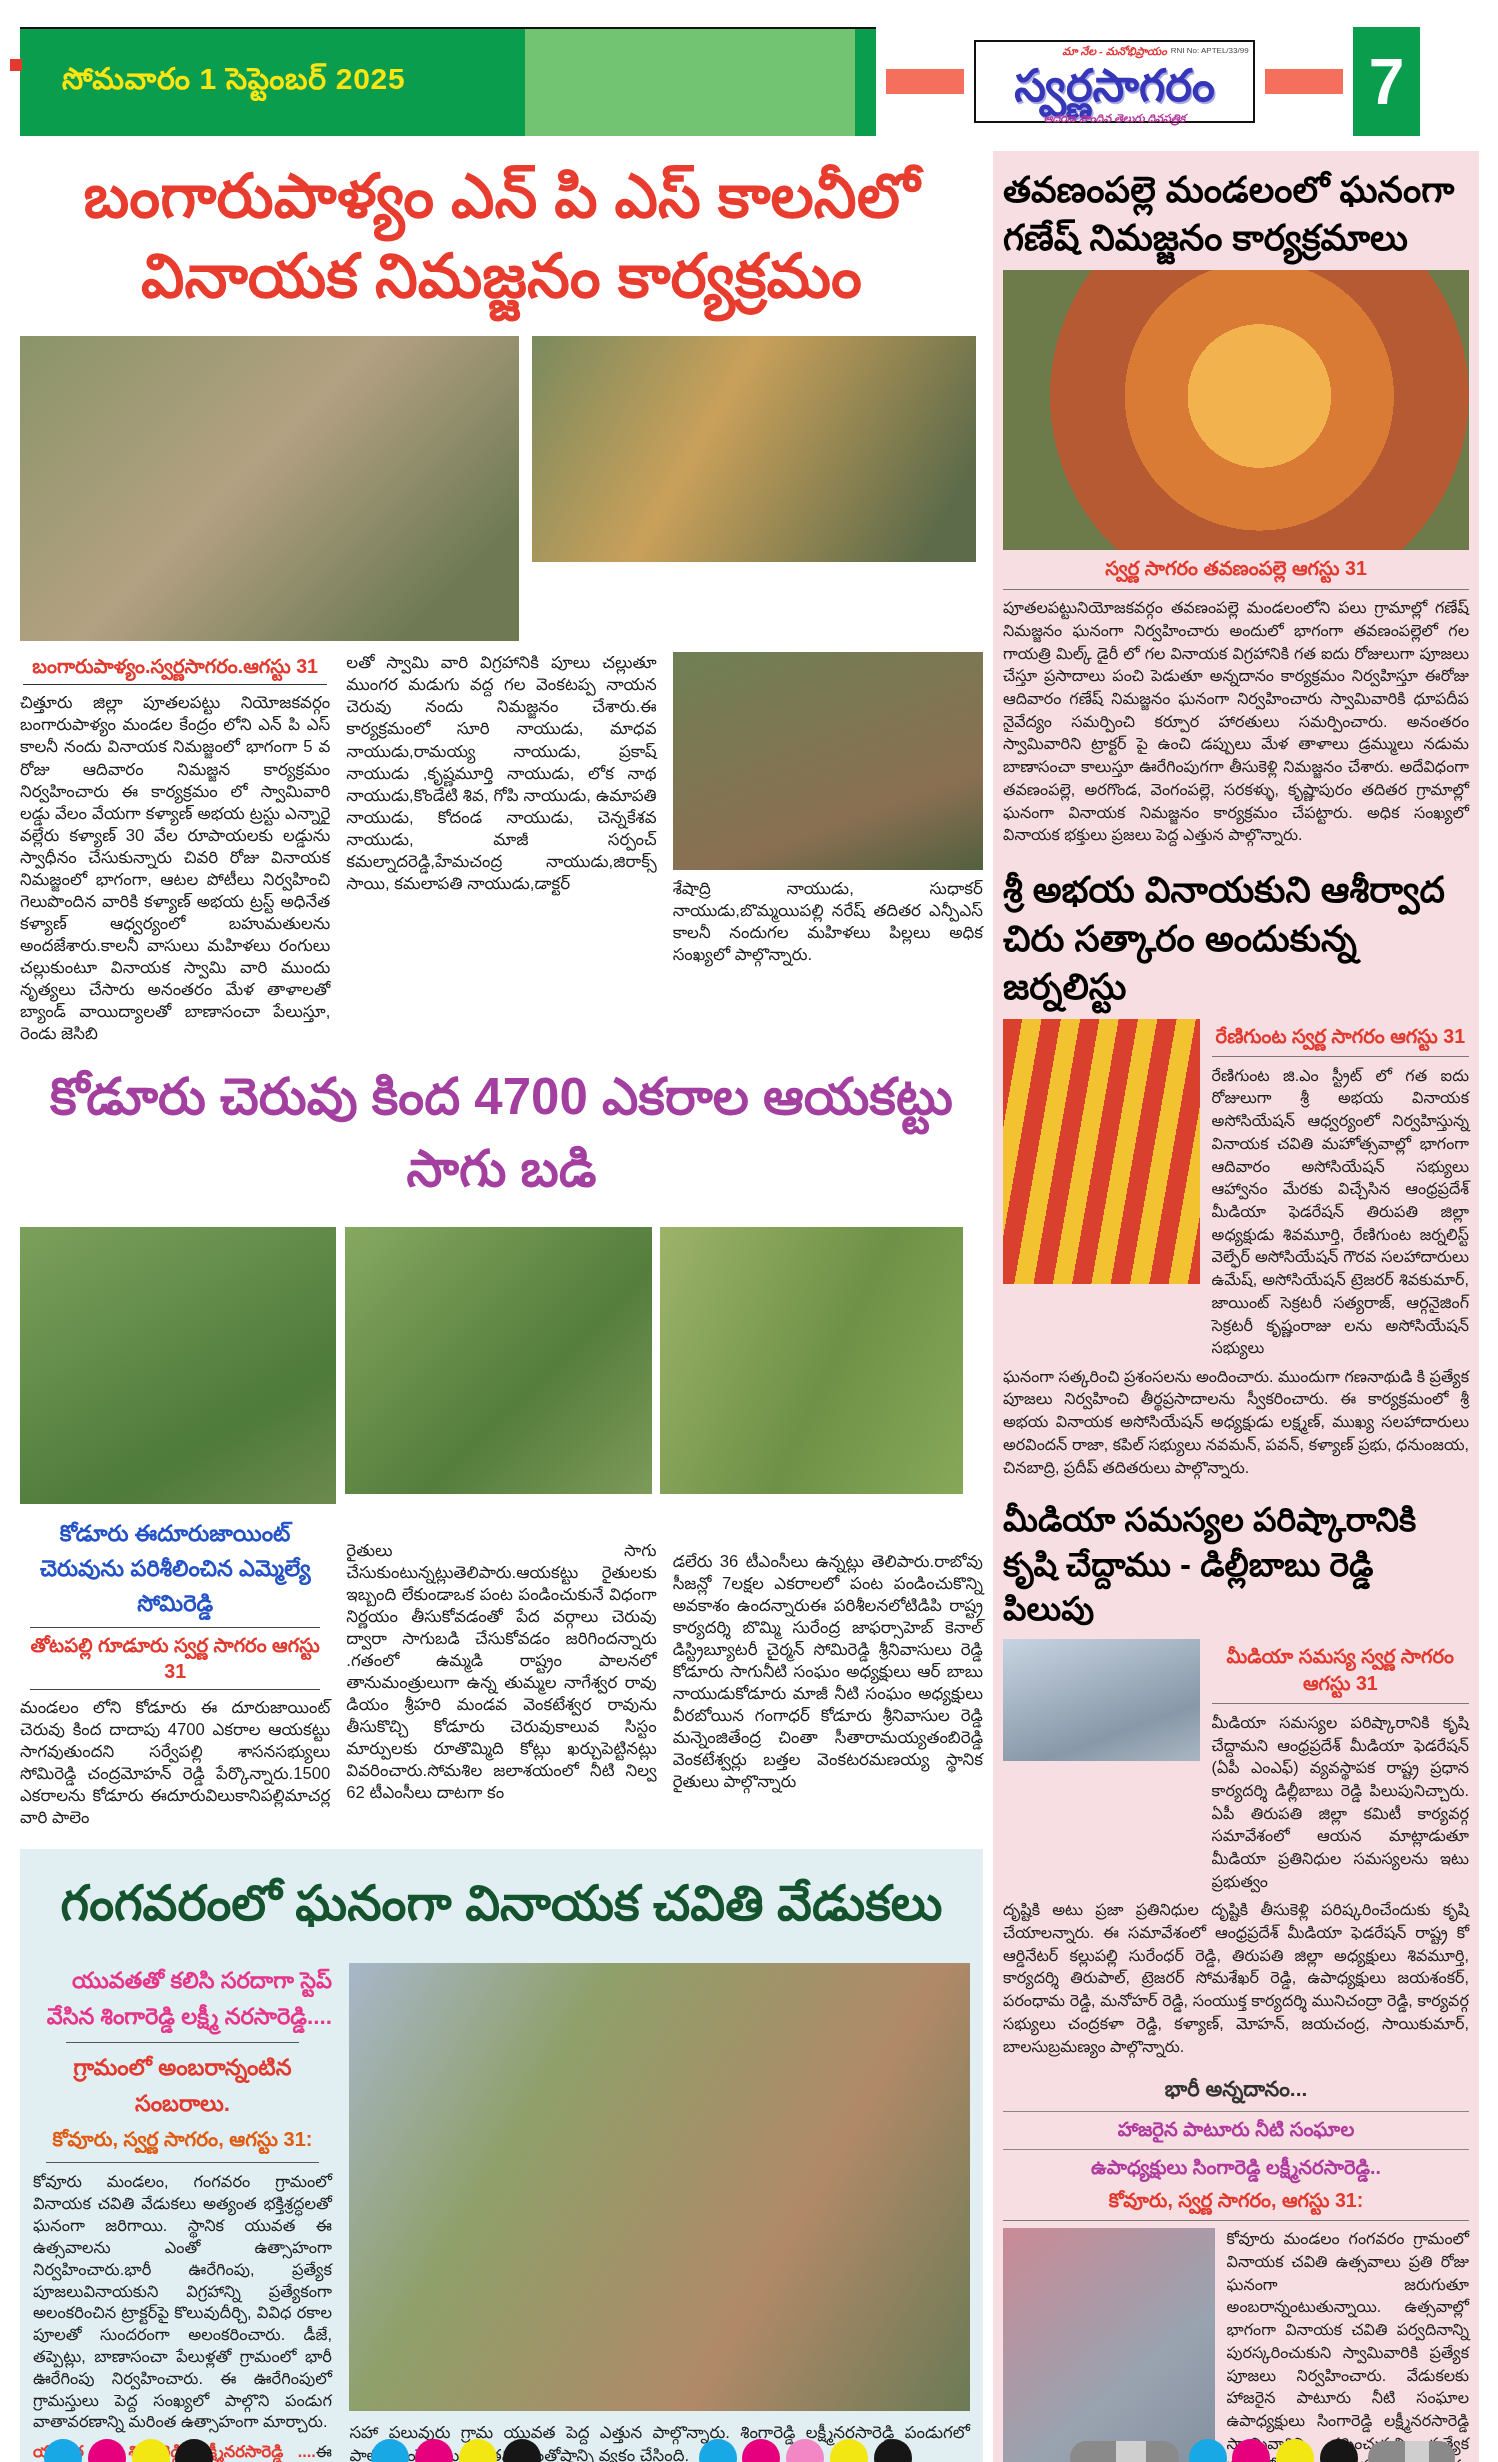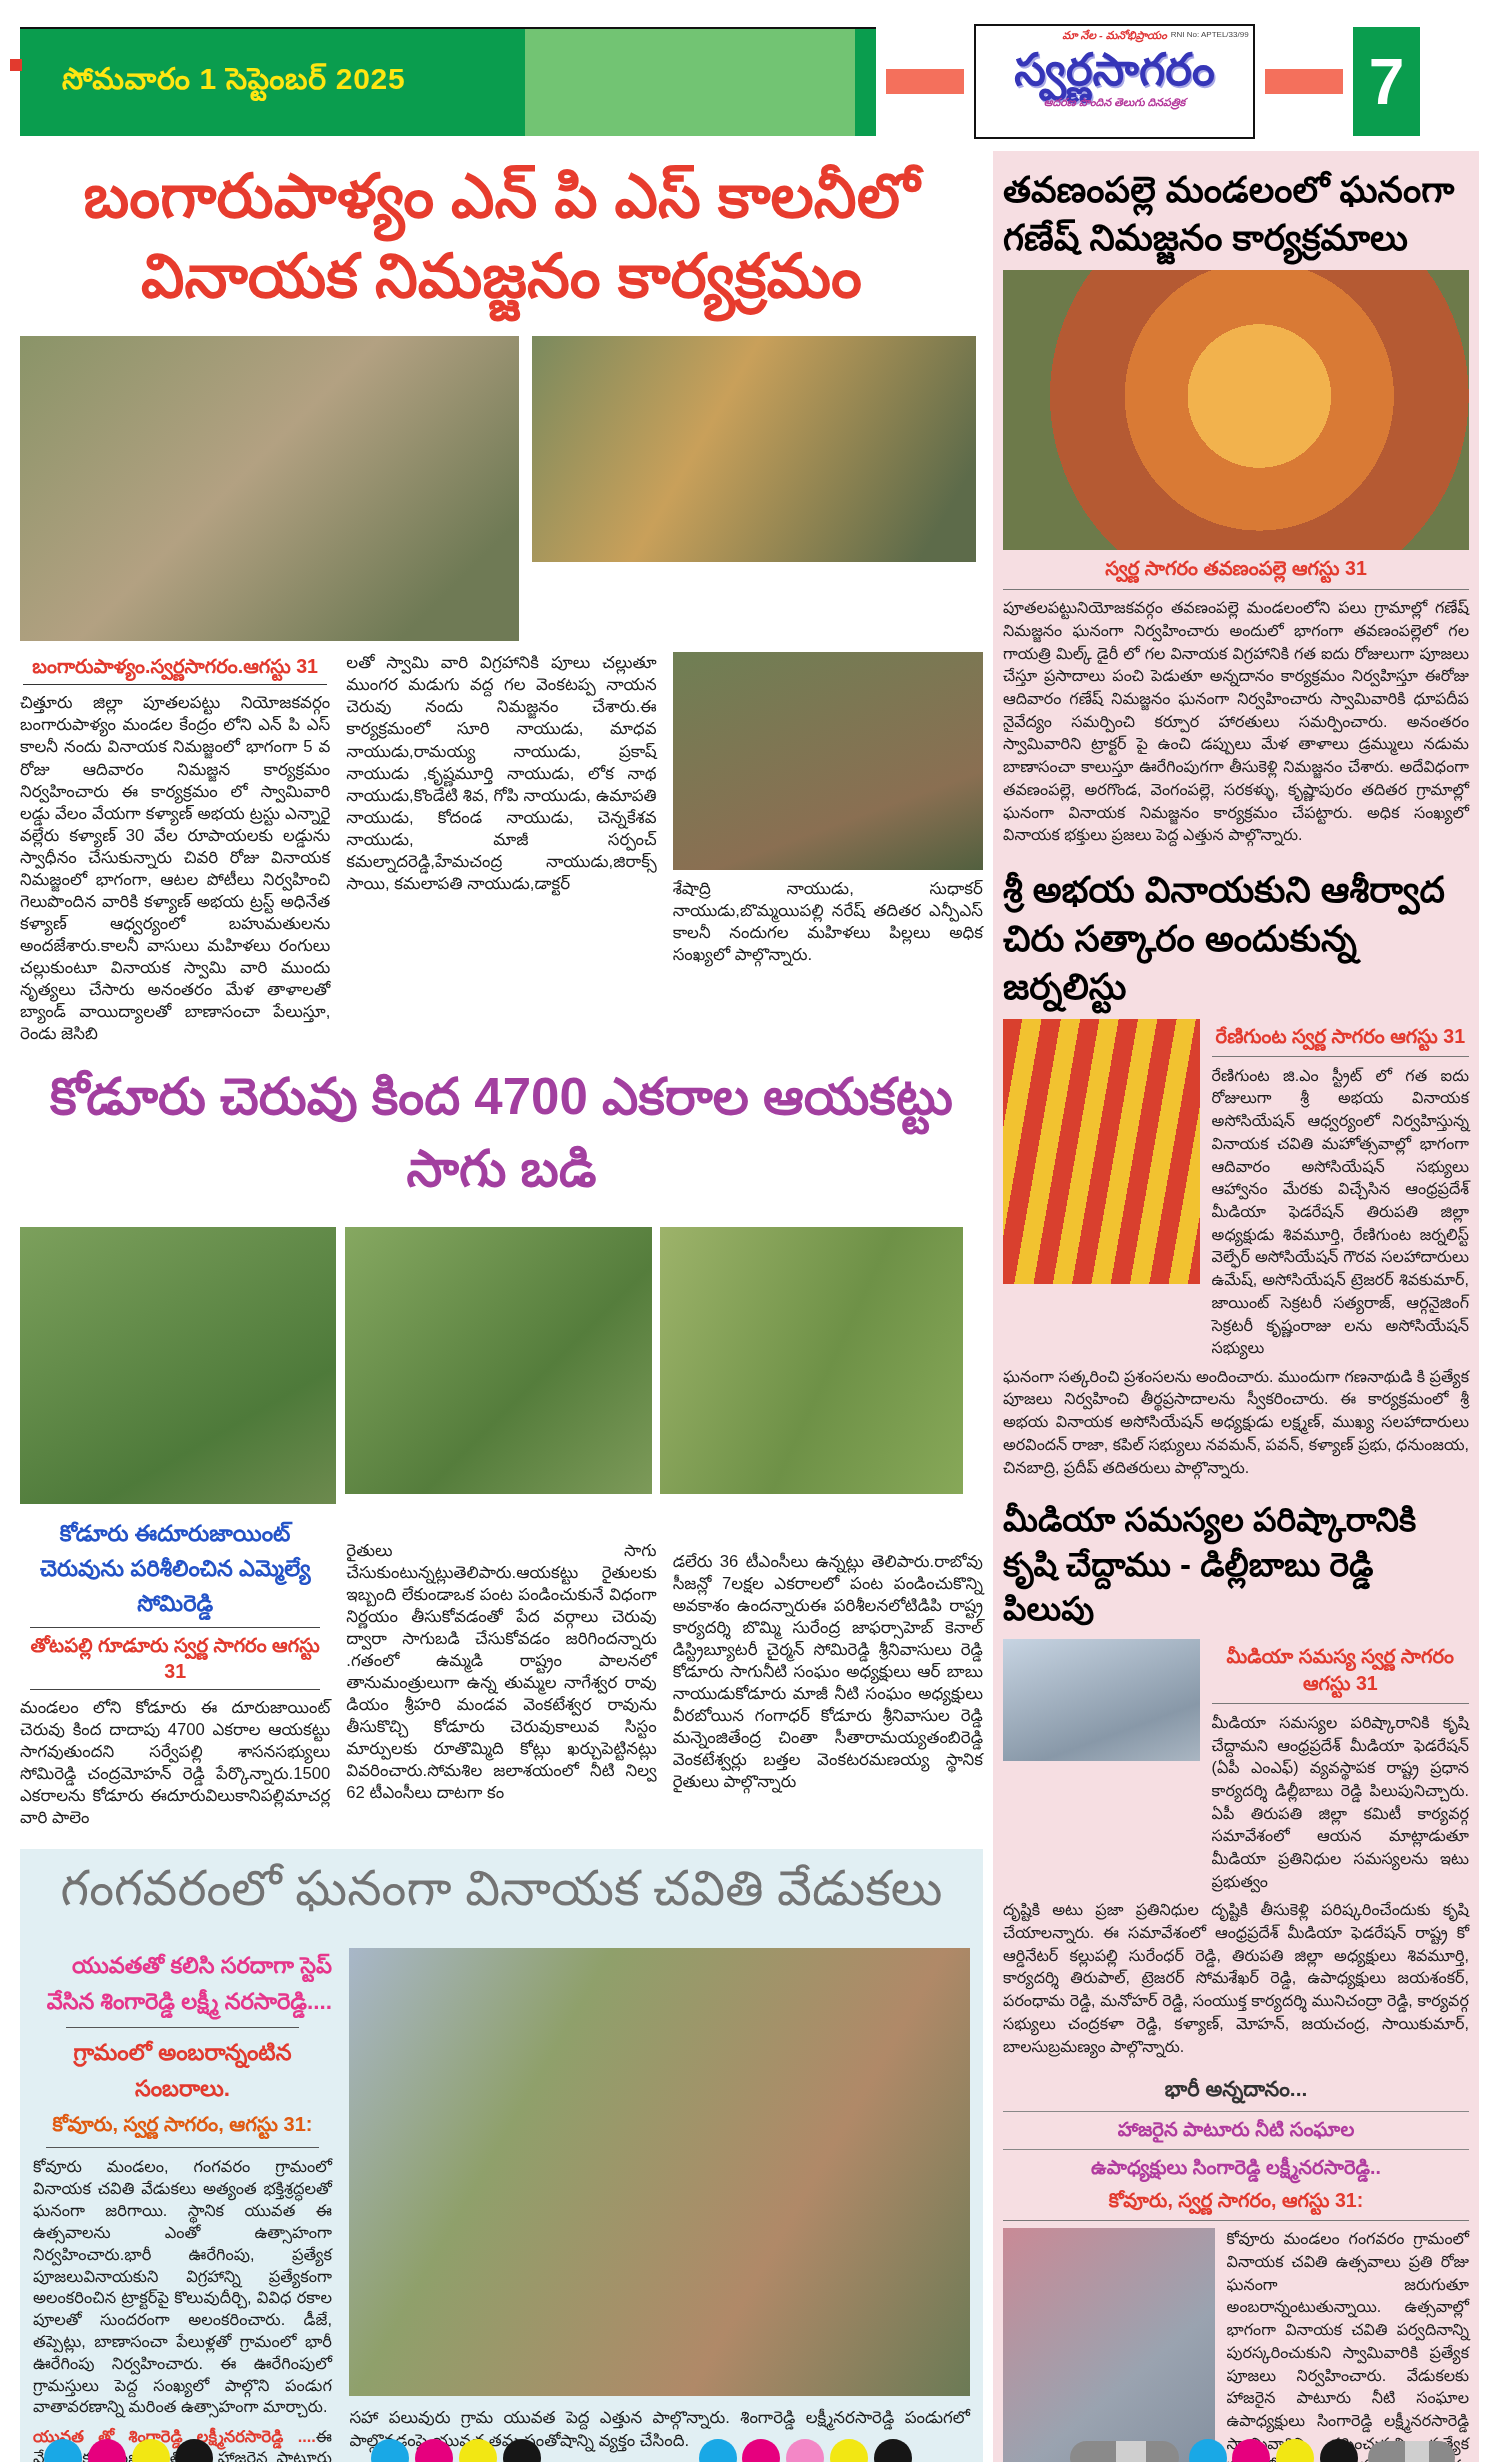--- a/index.html
+++ b/index.html
@@ -8,21 +8,21 @@
   .page{position:absolute;inset:0;padding:19px 20px 0 20px;box-sizing:border-box;overflow:hidden;}
   .corner-mark{position:absolute;left:10px;top:59px;width:11.6px;height:11.6px;background:#e23a2e;}
 
   
   .header{display:flex;align-items:center;height:125px;margin-bottom:7.3px;}
   .green-bar{flex:0 0 856px;height:107px;border-top:2.9px solid #111;
      background:linear-gradient(90deg,#0a9d4e 0 59%,#72c473 59% 97.5%,#0a9d4e 97.5%);
      display:flex;align-items:center;}
   .date-text{color:#ffe612;font-weight:bold;font-size:30px;padding-left:42px;letter-spacing:0.7px;}
   .red-dash{flex:0 0 78px;height:25px;background:#f4705c;margin:0 10px;}
-  .masthead{flex:0 0 281px;height:115px;background:#fff;border:2.9px solid #111;text-align:center;
+  .masthead{flex:0 0 281px;height:83px;background:#fff;border:2.9px solid #111;text-align:center;
      position:relative;box-sizing:border-box;padding-top:2.9px;}
   .tag-top{color:#e03636;font-size:11px;font-weight:bold;font-style:italic;}
   .rni{position:absolute;top:3.6px;right:4.4px;font-size:8px;color:#444;}
   .mast-title{color:#3636b8;font-size:45px;font-weight:bold;line-height:1.15;
      text-shadow:1.5px 1.5px 0 #a9a9e6;}
   .tag-bottom{color:#b5399c;font-size:11px;font-weight:bold;font-style:italic;}
   .page-num{flex:0 0 67px;height:109px;background:#0a9d4e;color:#fff;font-size:64px;font-weight:bold;
      display:flex;align-items:center;justify-content:center;}
 
   
@@ -58,21 +58,21 @@
   
   .headline-b{color:#a23f9f;text-align:center;font-weight:bold;font-size:51px;margin:22px 0 16px;}
   .photos-b{display:flex;gap:8.7px;align-items:flex-start;}
   .text-b{display:flex;gap:16px;margin-top:10px;align-items:center;}
   .subhead-b{color:#2453c7;font-weight:bold;font-size:22.5px;text-align:center;line-height:1.55;margin:2.9px 0 5.8px;}
   .dateline-b{color:#e23a2e;font-weight:bold;font-size:19.6px;text-align:center;
      border-top:1.5px solid #444;border-bottom:1.5px solid #444;padding:4.4px 0;margin:0 10px 7.3px;}
 
   
   .section-c{background:#e1eff3;margin-top:19px;padding:10px 13px 22px;box-sizing:border-box;}
-  .headline-c{color:#737373;text-align:center;font-weight:normal;font-size:49px;margin:1px 0 19px;}
+  .headline-c{color:#14532d;text-align:center;font-weight:bold;font-size:49px;margin:16px 0 19px;}
   .c-body{display:flex;gap:17.4px;align-items:flex-start;}
   .c-left{width:299px;}
   .subhead-c1{color:#e6368b;font-size:22.5px;font-weight:bold;text-align:right;line-height:1.6;}
   .c-div{border-bottom:1.5px solid #555;width:78%;margin:7.3px auto;}
   .subhead-c2{color:#e23a2e;font-size:22.5px;font-weight:bold;text-align:center;line-height:1.6;}
   .dateline-c{color:#e05a10;font-weight:bold;font-size:20px;text-align:center;
      border-bottom:1.5px solid #555;padding-bottom:5.8px;margin:5.8px 13px 8.7px;}
   .c-left p{font-size:16.3px;line-height:1.34;text-align:justify;margin:0 0 7.3px;}
   .lead-red{color:#e23a2e;font-weight:bold;}
   .c-right{flex:1;}

